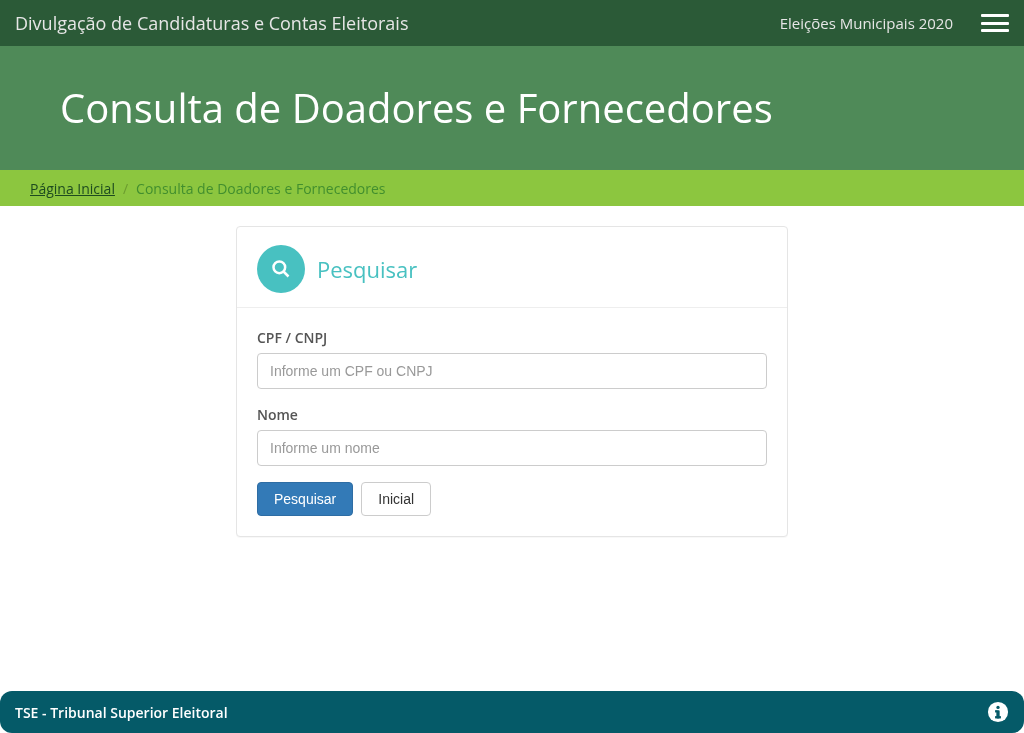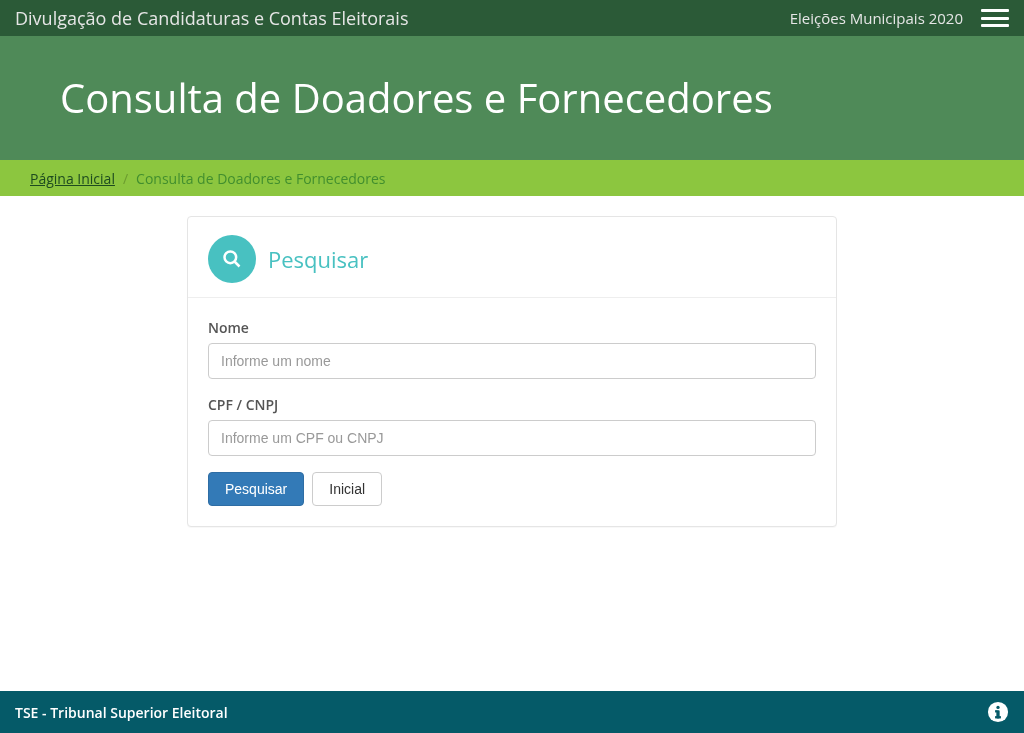--- a/index.html
+++ b/index.html
@@ -14,36 +14,36 @@
     width: 1024px;
     height: 733px;
     overflow: hidden;
     display: flex;
     flex-direction: column;
   }
 
   
   .navbar {
     background: #2b5a37;
-    height: 36px;
+    height: 46px;
     display: flex;
     align-items: center;
     justify-content: space-between;
     padding: 0 15px;
     color: #e6e6e6;
   }
   .navbar-left {
     font-size: 18px;
     font-weight: 500;
     color: #e6e6e6;
   }
   .navbar-right {
     display: flex;
     align-items: center;
-    gap: 18px;
+    gap: 28px;
   }
   .election-link {
     font-size: 15px;
     color: #e6e6e6;
     cursor: pointer;
   }
   .hamburger {
     display: flex;
     flex-direction: column;
     justify-content: space-between;
@@ -95,21 +95,21 @@
   .breadcrumb-current {
     color: #428f2e;
   }
 
   
   .main {
     flex: 1;
     padding: 20px 0;
   }
   .card {
-    width: 650px;
+    width: 552px;
     margin: 0 auto;
     background: #ffffff;
     border: 1px solid #e5e5e5;
     border-radius: 4px;
     box-shadow: 0 1px 1px rgba(0,0,0,0.03);
   }
   .card-header {
     display: flex;
     align-items: center;
     gap: 12px;
@@ -187,20 +187,21 @@
 
   
   .footer {
     background: #055a68;
     height: 42px;
     display: flex;
     align-items: center;
     justify-content: space-between;
     padding: 0 15px;
     color: #ffffff;
+    border-radius: 12px;
   }
   .footer-left {
     font-size: 14px;
     font-weight: 600;
   }
   .info-icon {
     width: 22px;
     height: 22px;
     fill: #ffffff;
     cursor: pointer;
@@ -237,26 +238,26 @@
       <div class="card-header-icon">
         <svg viewBox="0 0 24 24">
           <circle cx="10" cy="10" r="7"></circle>
           <line x1="15" y1="15" x2="21" y2="21"></line>
         </svg>
       </div>
       <div class="card-header-title">Pesquisar</div>
     </div>
     <div class="card-body">
       <div class="form-group">
+        <label class="form-label">CPF / CNPJ</label>
+        <input type="text" class="form-control" placeholder="Informe um CPF ou CNPJ" style="">
+      </div>
+      <div class="form-group">
         <label class="form-label">Nome</label>
         <input type="text" class="form-control" placeholder="Informe um nome" style="">
-      </div>
-      <div class="form-group">
-        <label class="form-label">CPF / CNPJ</label>
-        <input type="text" class="form-control" placeholder="Informe um CPF ou CNPJ" style="">
       </div>
       <div class="btn-row">
         <button class="btn btn-primary">Pesquisar</button>
         <button class="btn btn-default">Inicial</button>
       </div>
     </div>
   </div>
 </div>
 
 <div class="footer">

